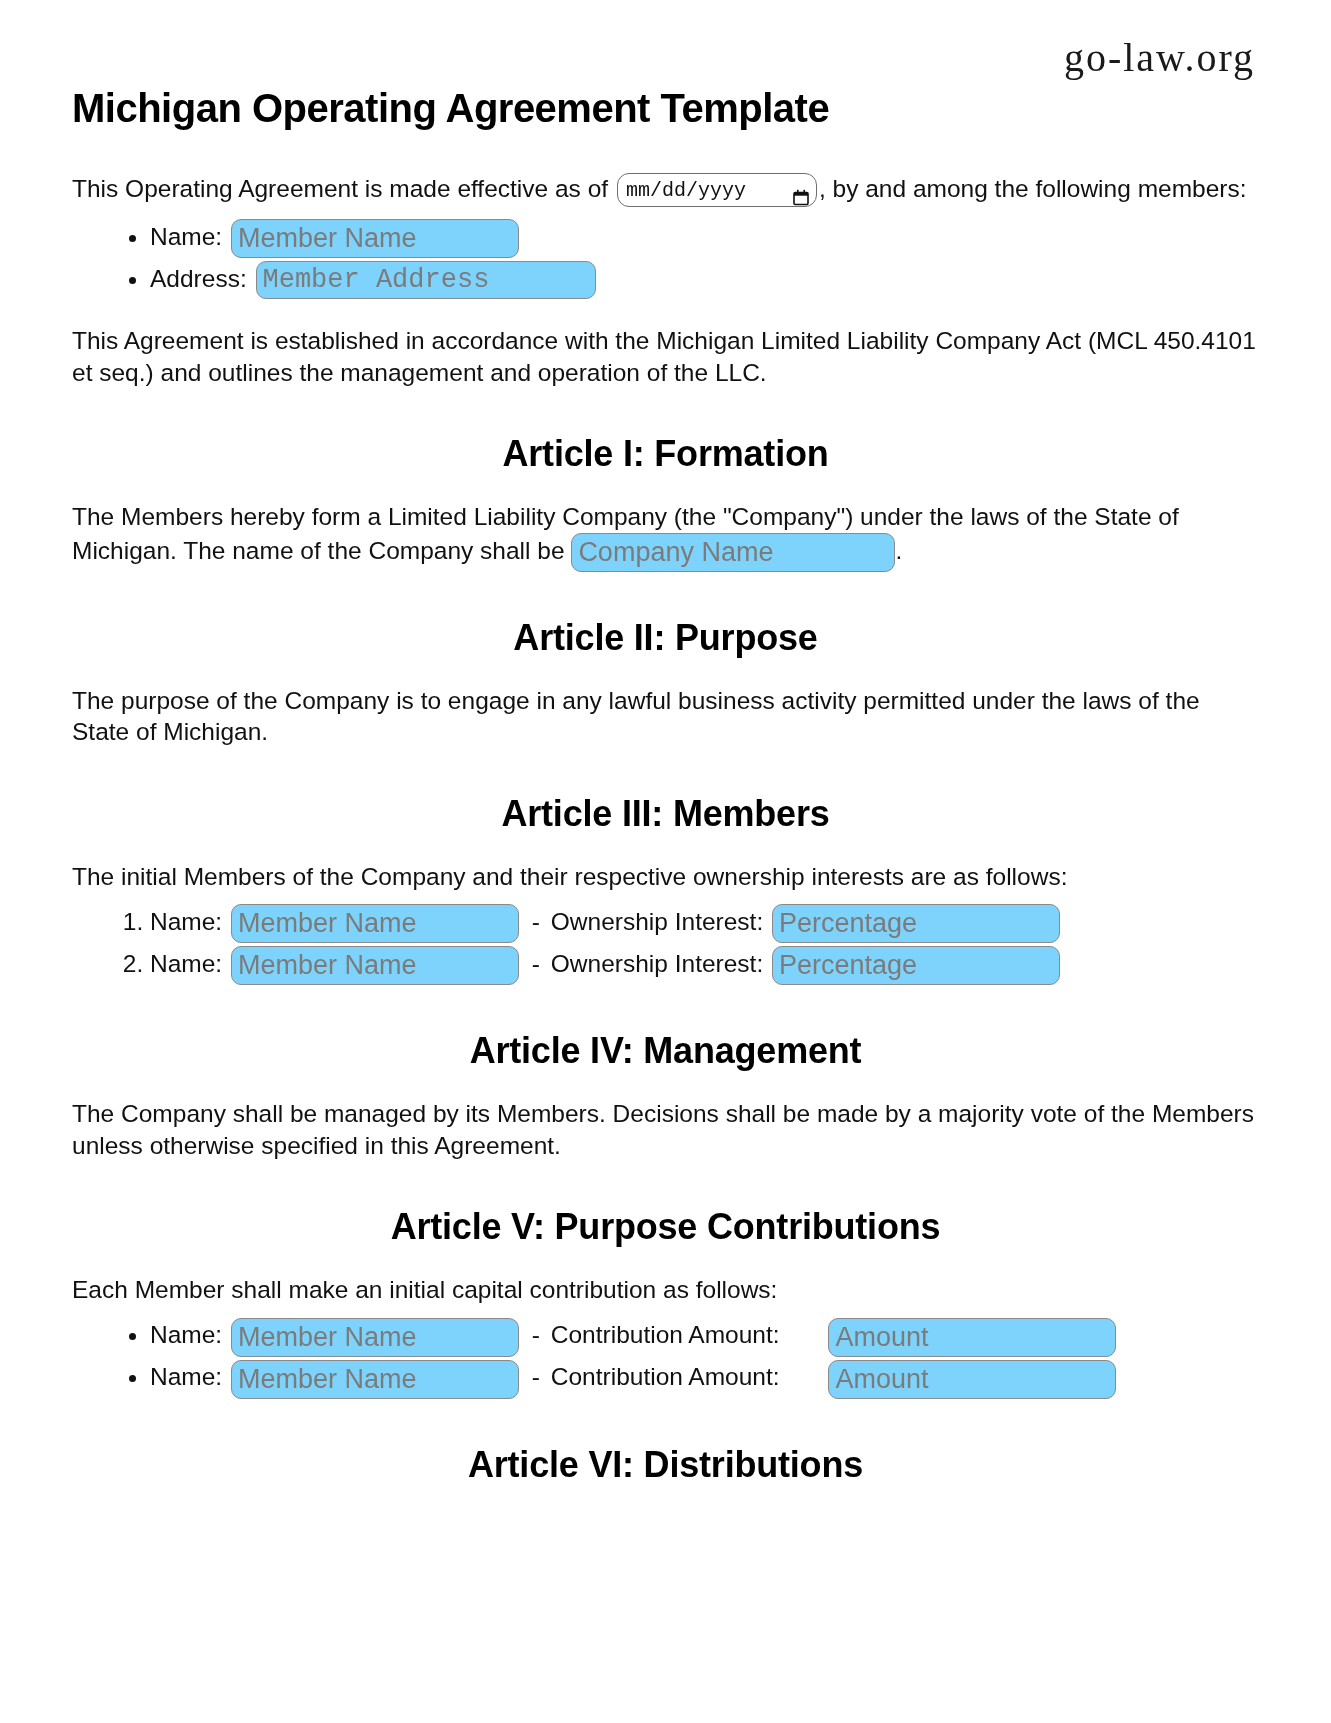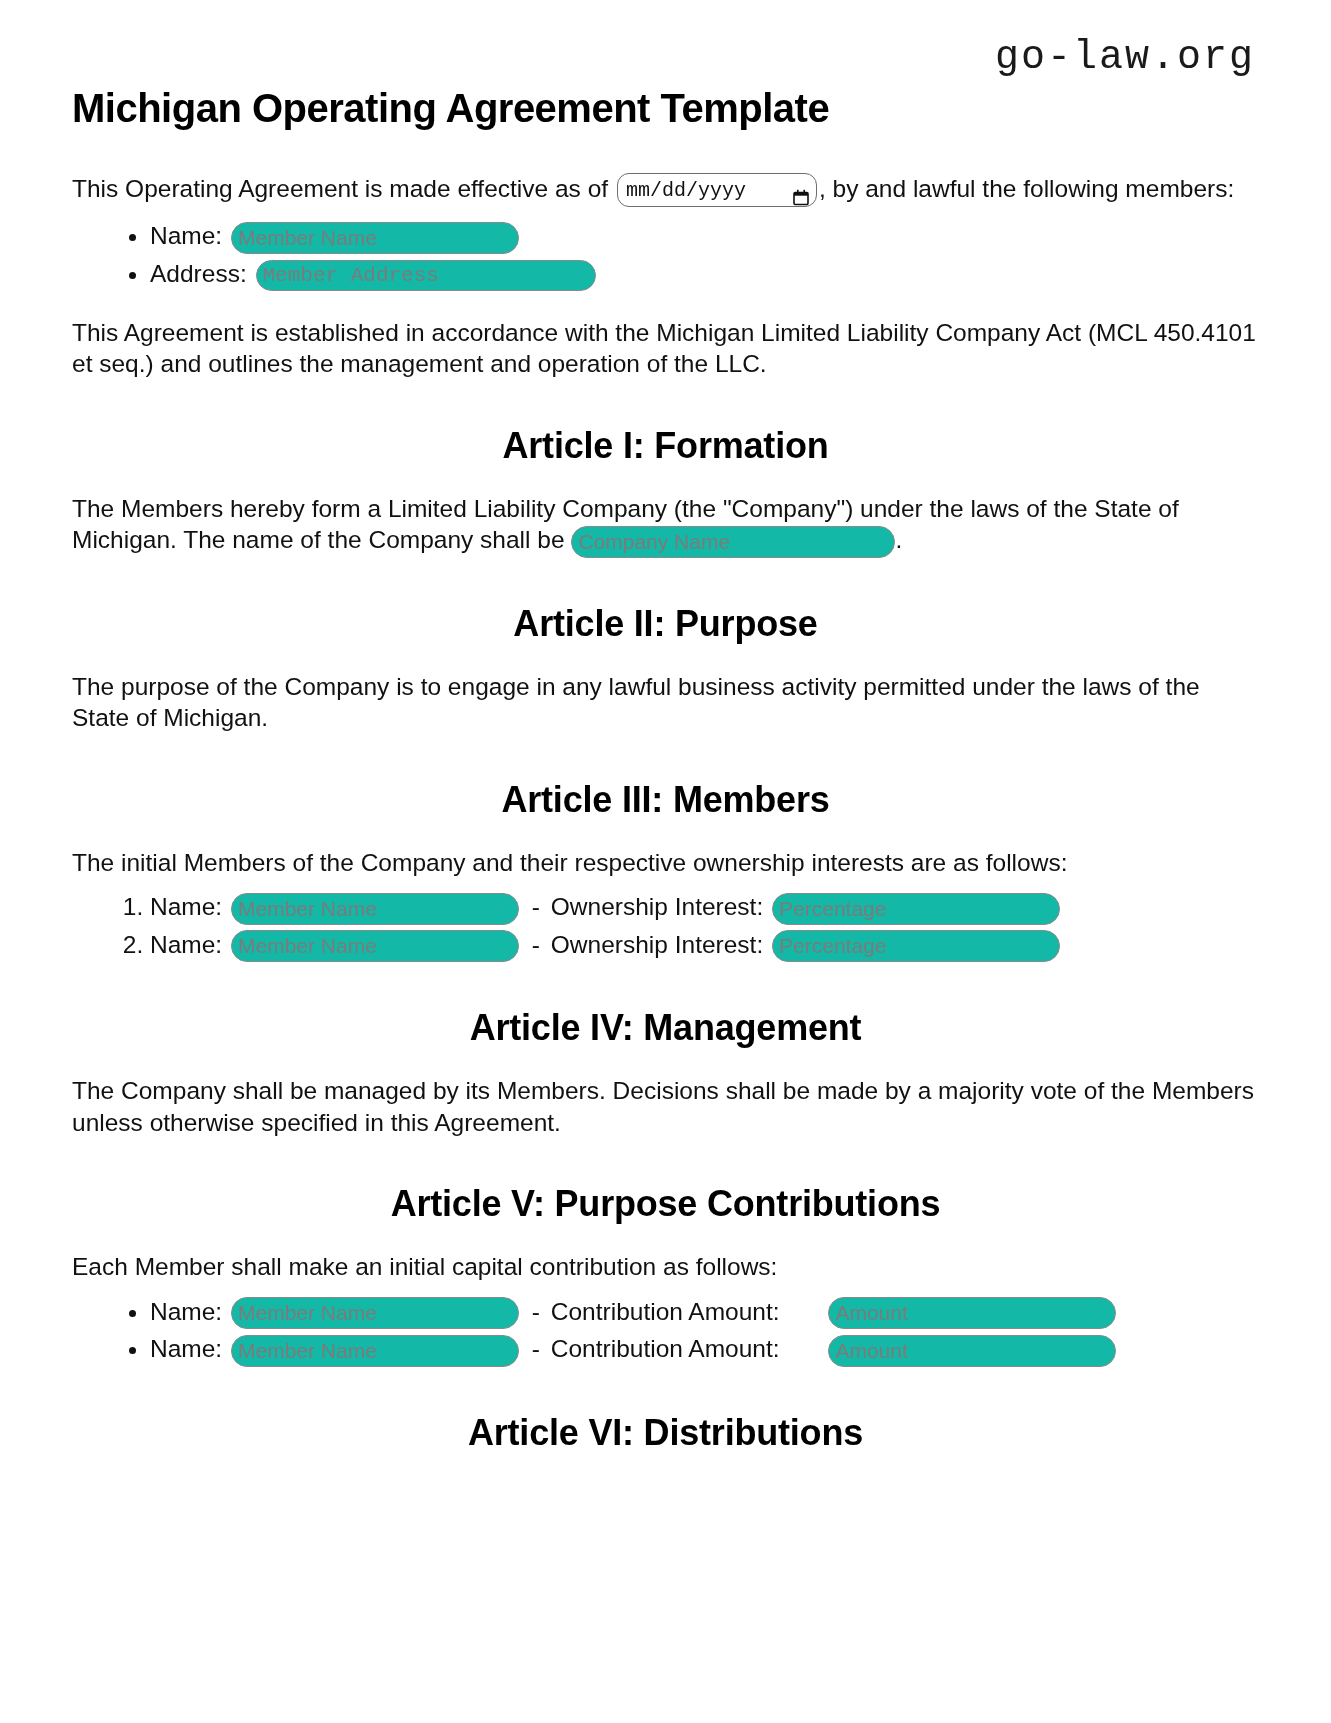--- a/index.html
+++ b/index.html
@@ -21,21 +21,21 @@
     width: 1331px;
     height: 1723px;
     box-sizing: border-box;
     padding: 0 72px 0 72px;
     background: #ffffff;
   }
   .watermark {
     position: absolute;
     top: 38px;
     right: 76px;
-    font-family: Liberation Mono, monospace;
+    font-family: Liberation Serif, serif;
     font-size: 40px;
     letter-spacing: 2px;
     color: #1a1a1a;
     white-space: nowrap;
     line-height: 1;
   }
   h1.doc-title {
     font-family: "Liberation Sans Narrow", "Liberation Sans", sans-serif;
     font-size: 40px;
     font-weight: bold;
@@ -78,25 +78,25 @@
     line-height: 1.38;
     margin: 0 0 3px 0;
     color: #111;
     white-space: nowrap;
   }
   li .label { margin-right: 2px; }
   li .sep { margin: 0 4px 0 6px; }
 
   input.txt {
     font-family: "Liberation Sans", "DejaVu Sans", sans-serif;
-    font-size: 21px;
-    color: #111;
-    background: #14b8a6;
+    font-size: 27px;
+    color: #111;
+    background: #7dd3fc;
     border: 1px solid #8a8a8a;
-    border-radius: 16px;
+    border-radius: 10px;
     padding: 3px 6px;
     box-sizing: border-box;
     vertical-align: middle;
     outline: none;
   }
   input.txt::placeholder { color: #7b7b7b; opacity: 1; }
   input.w-member { width: 288px; }
   input.w-address { width: 340px; font-family: Liberation Mono, monospace; }
   input.w-company { width: 324px; }
   input.w-pct { width: 288px; }
@@ -140,21 +140,21 @@
     <span class="date-field">
       <span class="date-text">mm/dd/yyyy</span>
       <span class="cal-icon">
         <svg width="16" height="17" viewBox="0 0 16 17" xmlns="http://www.w3.org/2000/svg">
           <rect x="1" y="3.5" width="14" height="12" rx="1.2" fill="none" stroke="#111" stroke-width="1.6"></rect>
           <rect x="1" y="3.5" width="14" height="3.2" fill="#111"></rect>
           <rect x="4" y="0.8" width="1.6" height="3.4" fill="#111"></rect>
           <rect x="10.4" y="0.8" width="1.6" height="3.4" fill="#111"></rect>
         </svg>
       </span>
-    </span><span>, by and lawful the following members:</span>
+    </span><span>, by and among the following members:</span>
   </p>
 
   <ul class="field-list">
     <li>
       <span class="label">Name:</span>
       <input class="txt w-member" type="text" placeholder="Member Name" style="">
     </li>
     <li>
       <span class="label">Address:</span>
       <input class="txt w-address" type="text" placeholder="Member Address" style="">

